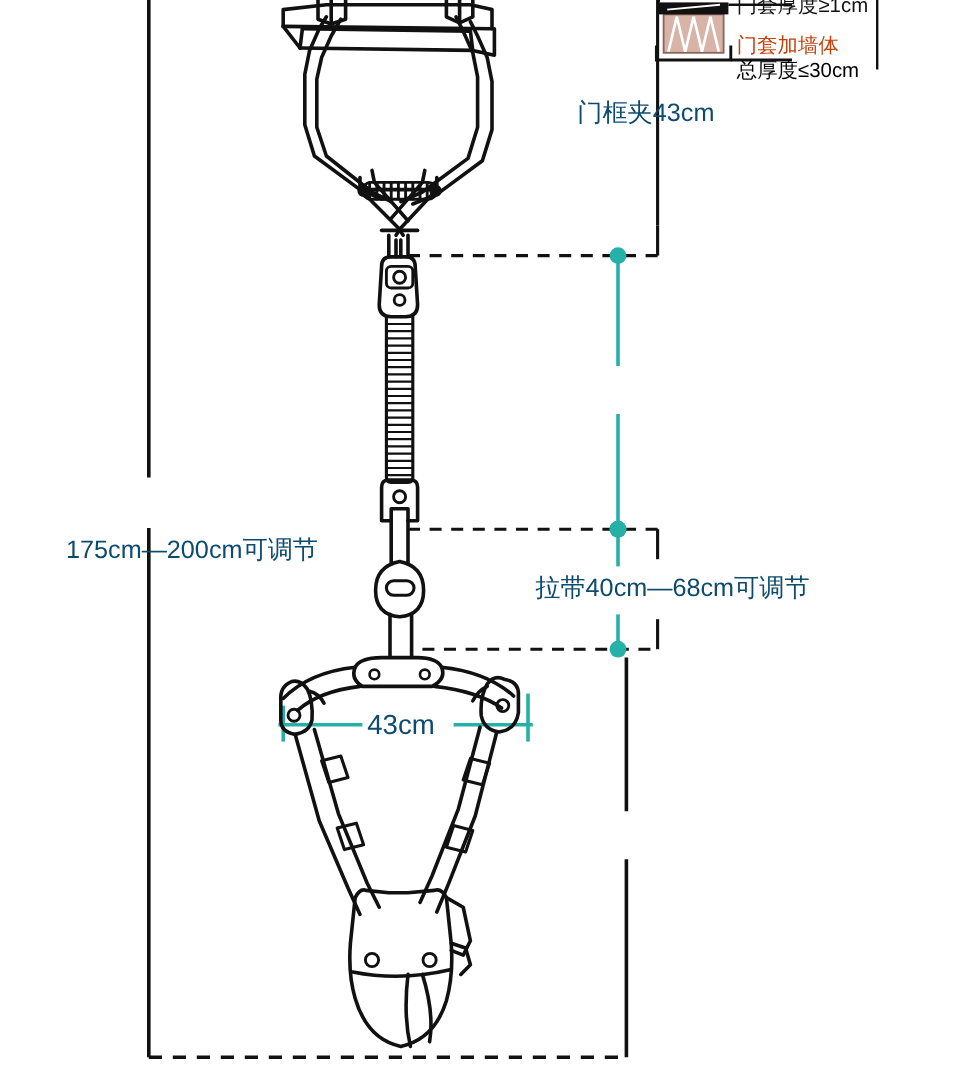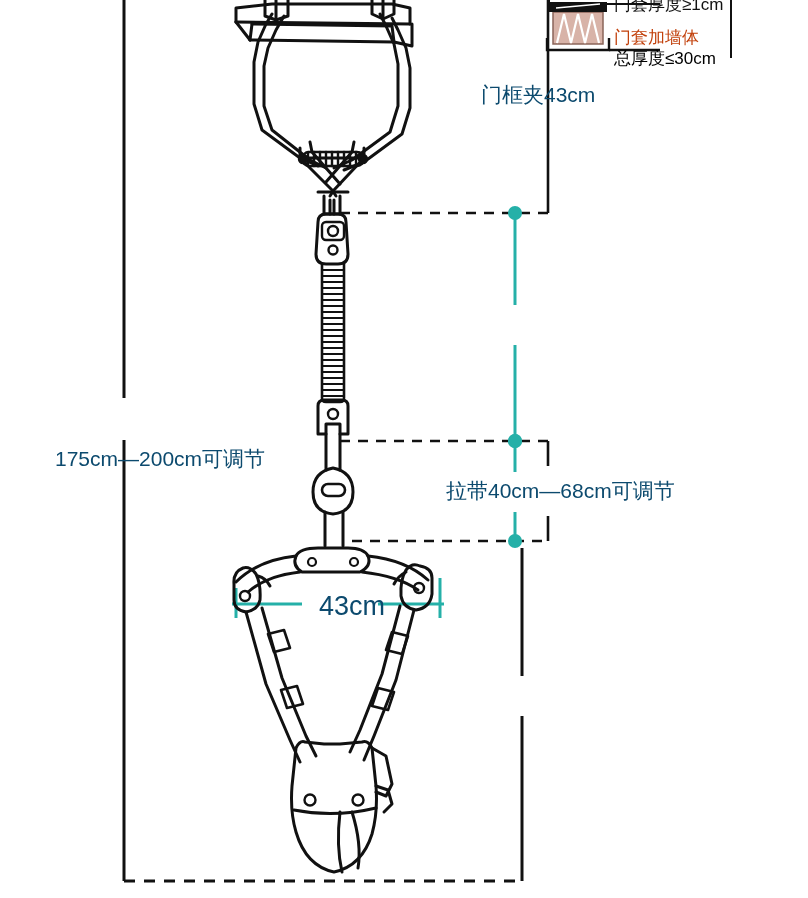--- a/index.html
+++ b/index.html
@@ -288,21 +288,21 @@
   </svg>
 
   <div class="lbl" style="left:481px; top:82px;">门框夹43cm</div>
 
 
   <div class="lbl" style="left:424px; top:478px;margin-left:22px;">拉带40cm—68cm可调节</div>
 
   <div class="lbl" style="left:55px; top:406px;margin-top:40px;">175cm—200cm可调节</div>
 
 
-  <div class="lbl" style="left:319px; top:590px; font-size:27px;">43cm</div>
+  <div class="lbl" style="left:306px; top:590px; font-size:23px;">43cm</div>
 
   <div class="lbl small" style="left:614px; top:-6px; color:#111;"><span class="t">门套厚度≥1cm</span></div>
 
   <div class="lbl small" style="left:614px; top:27px; color:#c2410c;">门套加墙体</div>
 
   <div class="lbl small" style="left:614px; top:48px; color:#000000;"><span class="t">总厚度≤30cm</span></div>
 
 </div>
 
 </body></html>

